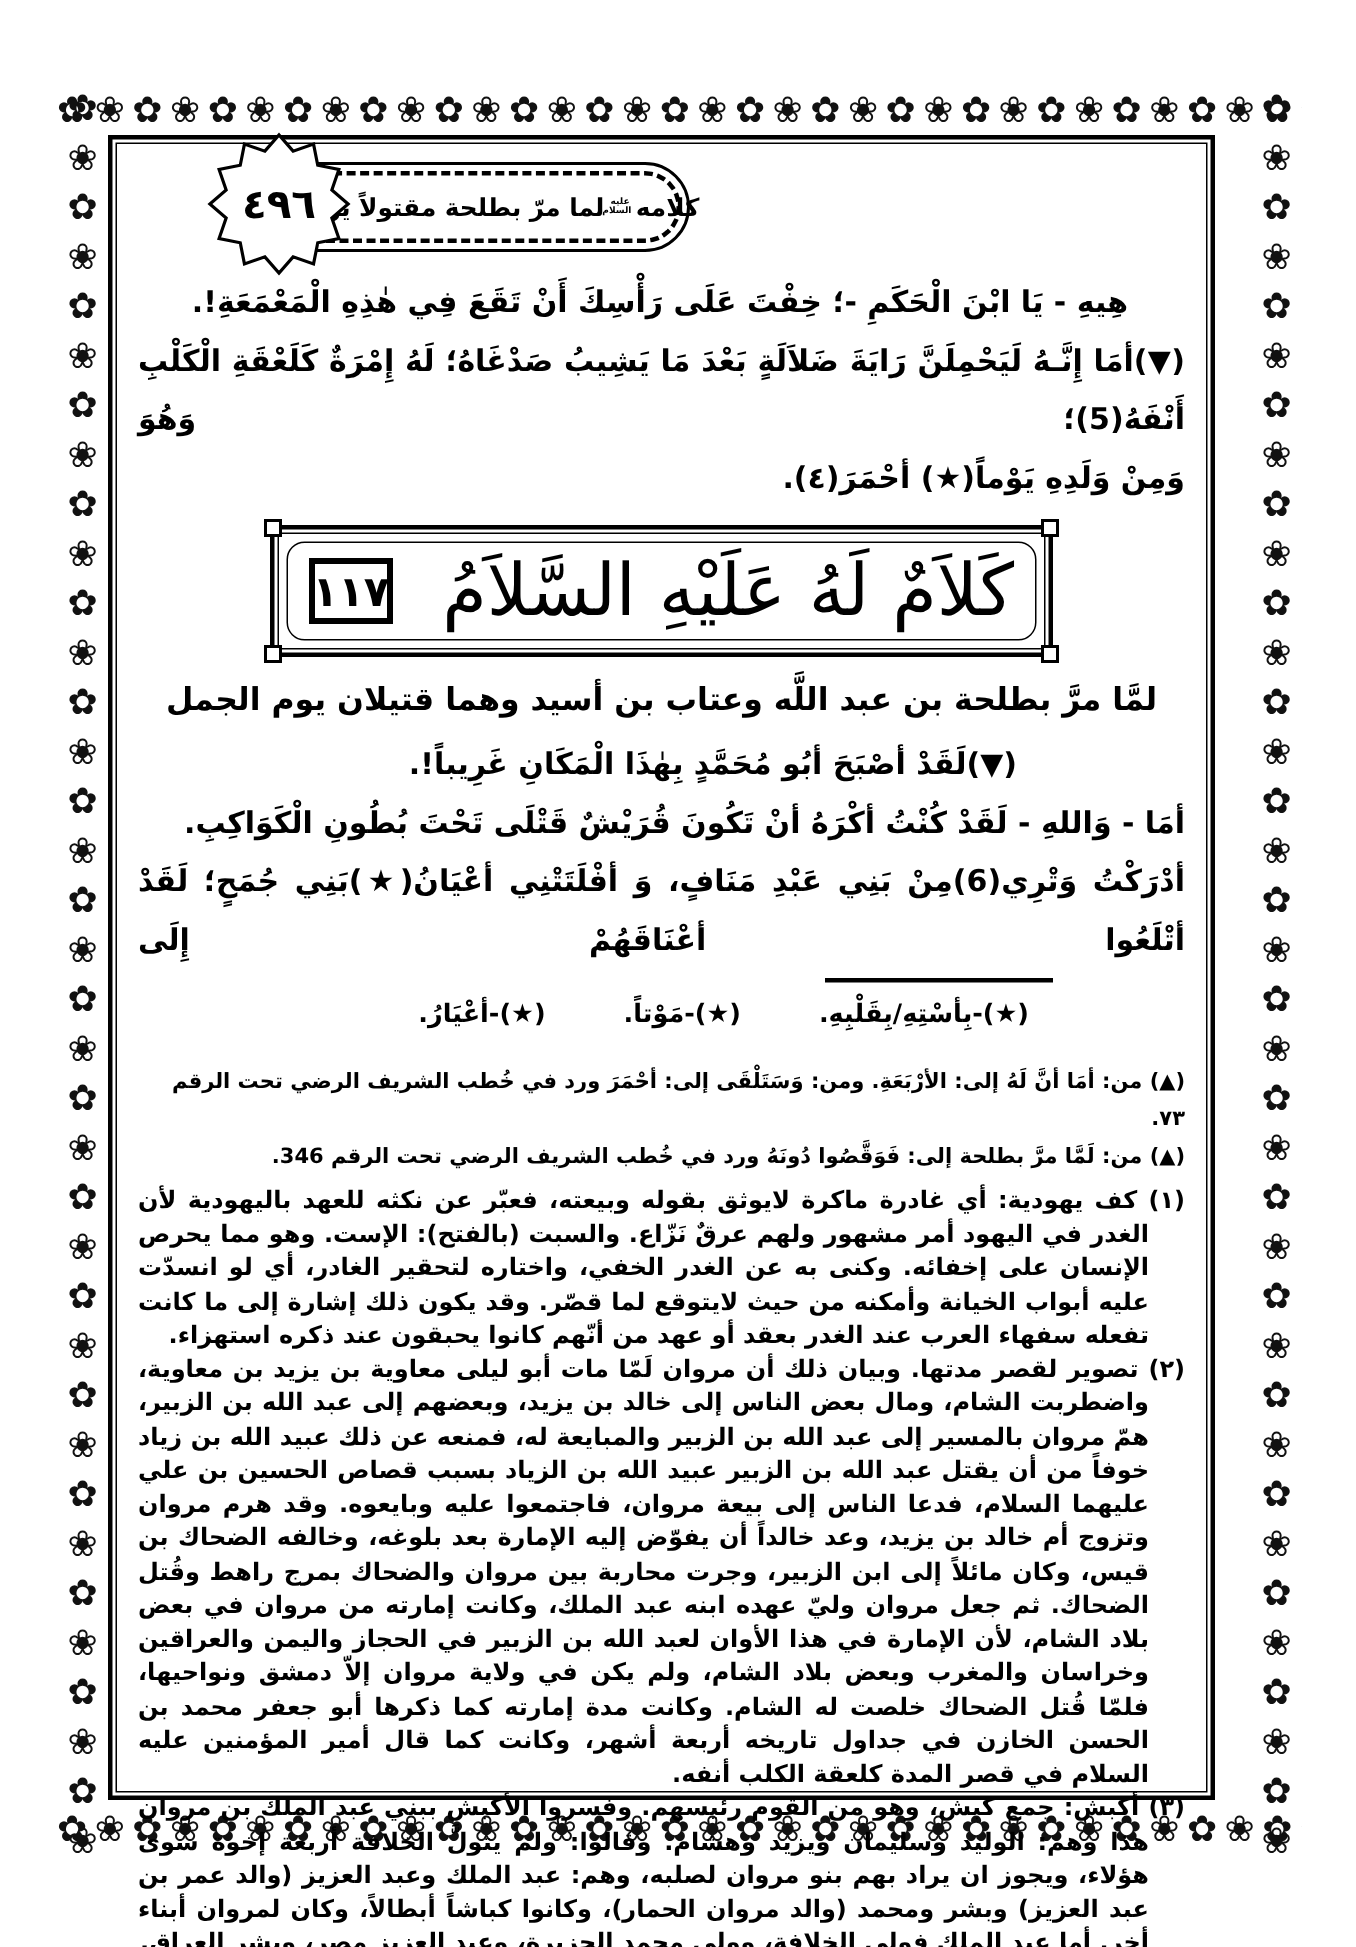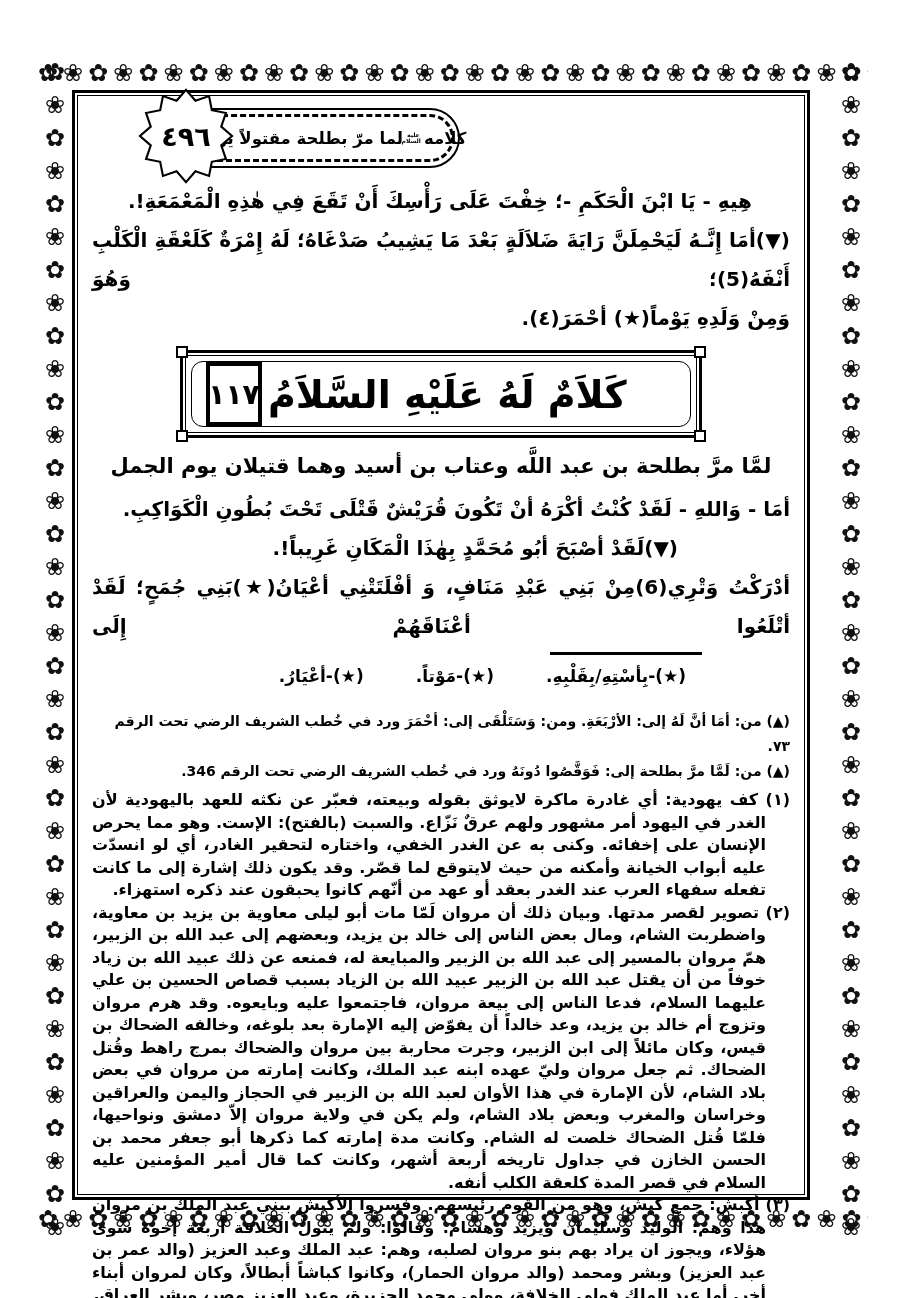--- a/index.html
+++ b/index.html
@@ -72,25 +72,25 @@
     display:flex; align-items:center; direction:rtl; padding:0 14px;
   }
   .corner-sq {
     position:absolute; width:12px; height:12px; border:2px solid #000; background:#fff;
   }
   .sq-tl { left:-7px;  top:-7px; }
   .sq-tr { right:-7px; top:-7px; }
   .sq-bl { left:-7px;  bottom:-7px; }
   .sq-br { right:-7px; bottom:-7px; }
   .chapter-title {
-    flex:1; text-align:left; font-size:38px; font-weight:bold;
+    flex:1; text-align:right; font-size:48px; font-weight:normal;
     font-family:"DejaVu Serif","DejaVu Sans",serif; white-space:nowrap;
   }
   .chapter-num {
-    width:56px; height:64px; border:4px solid #000;
+    width:56px; height:44px; border:4px solid #000;
     display:flex; align-items:center; justify-content:center;
     font-size:28px; font-weight:bold; margin-right:6px;
   }
 
   .intro-line { text-align:center; font-size:21px; font-weight:bold; line-height:36px; margin:2px 0 6px 0; }
 
   
   .sep-line { height:3px; width:152px; background:#000; margin:6px 88px 6px auto; }
   .glosses { display:flex; gap:52px; padding-right:104px; font-size:17px; font-weight:bold; line-height:30px; }
 
@@ -146,22 +146,22 @@
     <span class="corner-sq sq-bl"></span>
     <span class="corner-sq sq-br"></span>
     <div class="round">
       <div class="chapter-title">كَلاَمٌ لَهُ عَلَيْهِ السَّلاَمُ</div>
       <div class="chapter-num">١١٧</div>
     </div>
   </div>
 
   <div class="intro-line">لمَّا مرَّ بطلحة بن عبد اللَّه وعتاب بن أسيد وهما قتيلان يوم الجمل</div>
 
+  <div class="big-line align-right ind-112">(▼)لَقَدْ أصْبَحَ أبُو مُحَمَّدٍ بِهٰذَا الْمَكَانِ غَرِيباً!.</div>
   <div class="big-line align-right">أمَا - وَاللهِ - لَقَدْ كُنْتُ أكْرَهُ أنْ تَكُونَ قُرَيْشٌ قَتْلَى تَحْتَ بُطُونِ الْكَوَاكِبِ.</div>
-  <div class="big-line align-right ind-112">(▼)لَقَدْ أصْبَحَ أبُو مُحَمَّدٍ بِهٰذَا الْمَكَانِ غَرِيباً!.</div>
   <div class="big-line just">أدْرَكْتُ وَتْرِي(6)مِنْ بَنِي عَبْدِ مَنَافٍ، وَ أفْلَتَتْنِي أعْيَانُ(★)بَنِي جُمَحٍ؛ لَقَدْ أتْلَعُوا أعْنَاقَهُمْ إِلَى</div>
 
   <div class="sep-line"></div>
 
   <div class="glosses">
     <span>(★)-بِأسْتِهِ/بِقَلْبِهِ.</span>
     <span>(★)-مَوْتاً.</span>
     <span>(★)-أعْيَارُ.</span>
   </div>
 

